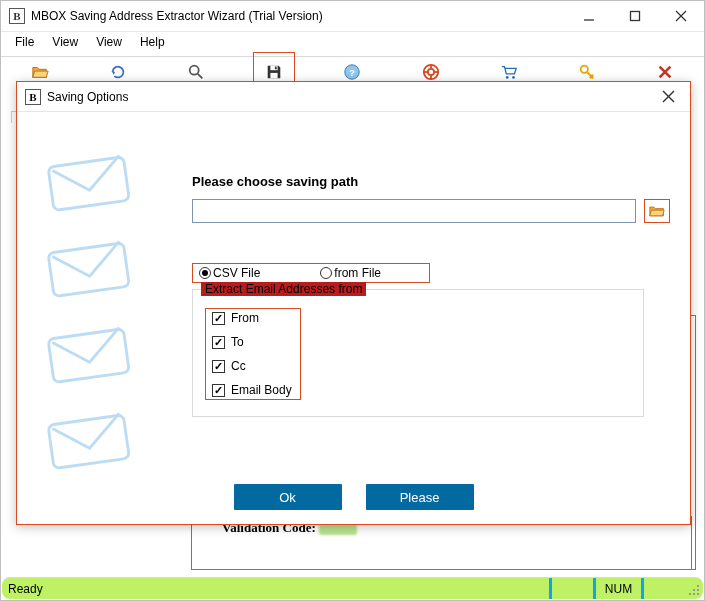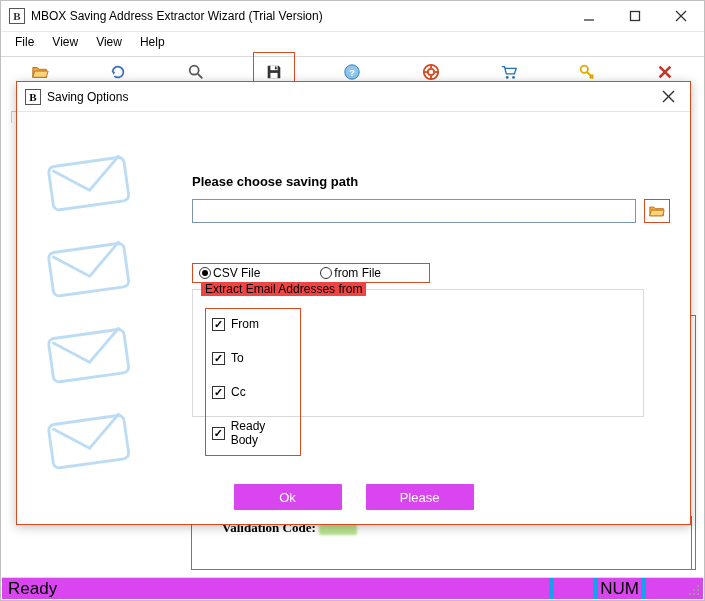--- a/index.html
+++ b/index.html
@@ -116,27 +116,28 @@
     border-radius: 2px;
     filter: blur(1px);
     vertical-align: middle;
   }
   
   .status-bar {
     position: absolute;
     left: 1px; right: 1px; bottom: 1px;
     height: 22px;
     border-top: 1px solid #d9d9d9;
-    background: #d946ef;
+    background: #bef264;
     display: flex; align-items: center;
-    font-size: 17px;
+    font-size: 12px;
+    border-radius: 8px;
   }
   .status-bar .status-left { padding-left: 6px; flex: 1; }
   .status-bar .status-cell {
-    border-left: 5px solid #0ea5e9;
+    border-left: 3px solid #0ea5e9;
     height: 100%;
     display: flex; align-items: center; justify-content: center;
     padding: 0 8px;
   }
   .status-bar .grip {
     width: 18px; height: 100%;
     display: flex; align-items: flex-end; justify-content: flex-end;
     padding: 2px;
   }
   .status-bar .grip svg { width: 12px; height: 12px; }
@@ -228,48 +229,48 @@
   .groupbox {
     margin-top: 6px;
     width: 452px;
     height: 128px;
     border: 1px solid #d9d9d9;
     position: relative;
     padding: 18px 12px 8px 12px;
   }
   .groupbox-legend {
     position: absolute; top: -8px; left: 8px;
-    background: #ef4444; padding: 0 4px;
+    background: #b91c1c; padding: 0 4px;
   }
   .check-col {
     border: 1.5px solid #d84a20;
     width: 96px;
-    padding: 8px 6px;
-    display: flex; flex-direction: column; gap: 20px;
+    padding: 2px 6px;
+    display: flex; flex-direction: column; gap: 10px;
   }
   .check-item { display: flex; align-items: center; gap: 6px; }
   .check-box {
     width: 13px; height: 13px;
     border: 1px solid #333;
     background: #fff;
     display: inline-flex; align-items: center; justify-content: center;
   }
   .check-box.checked::after {
     content: "✓"; font-size: 11px; line-height: 11px; color: #000;
     font-weight: bold;
   }
   
   .dlg-buttons {
     position: absolute;
     left: 0; right: 0; bottom: 14px;
     display: flex; justify-content: center; gap: 24px;
   }
   .dlg-btn {
     width: 108px; height: 26px;
-    background: #d946ef;
+    background: #0369a1;
     color: #fff;
     display: flex; align-items: center; justify-content: center;
     font-size: 13px;
     border-radius: 1px;
   }
 </style>
 </head>
 <body>
 
 <div class="main-window">
@@ -472,21 +473,21 @@
             <div class="check-item">
               <span class="check-box checked"></span>
               <span>To</span>
             </div>
             <div class="check-item">
               <span class="check-box checked"></span>
               <span>Cc</span>
             </div>
             <div class="check-item">
               <span class="check-box checked"></span>
-              <span>Ready Body</span>
+              <span>Email Body</span>
             </div>
           </div>
         </div>
       </div>
 
       <div class="dlg-buttons">
         <div class="dlg-btn">Ok</div>
         <div class="dlg-btn">Please</div>
       </div>
 

